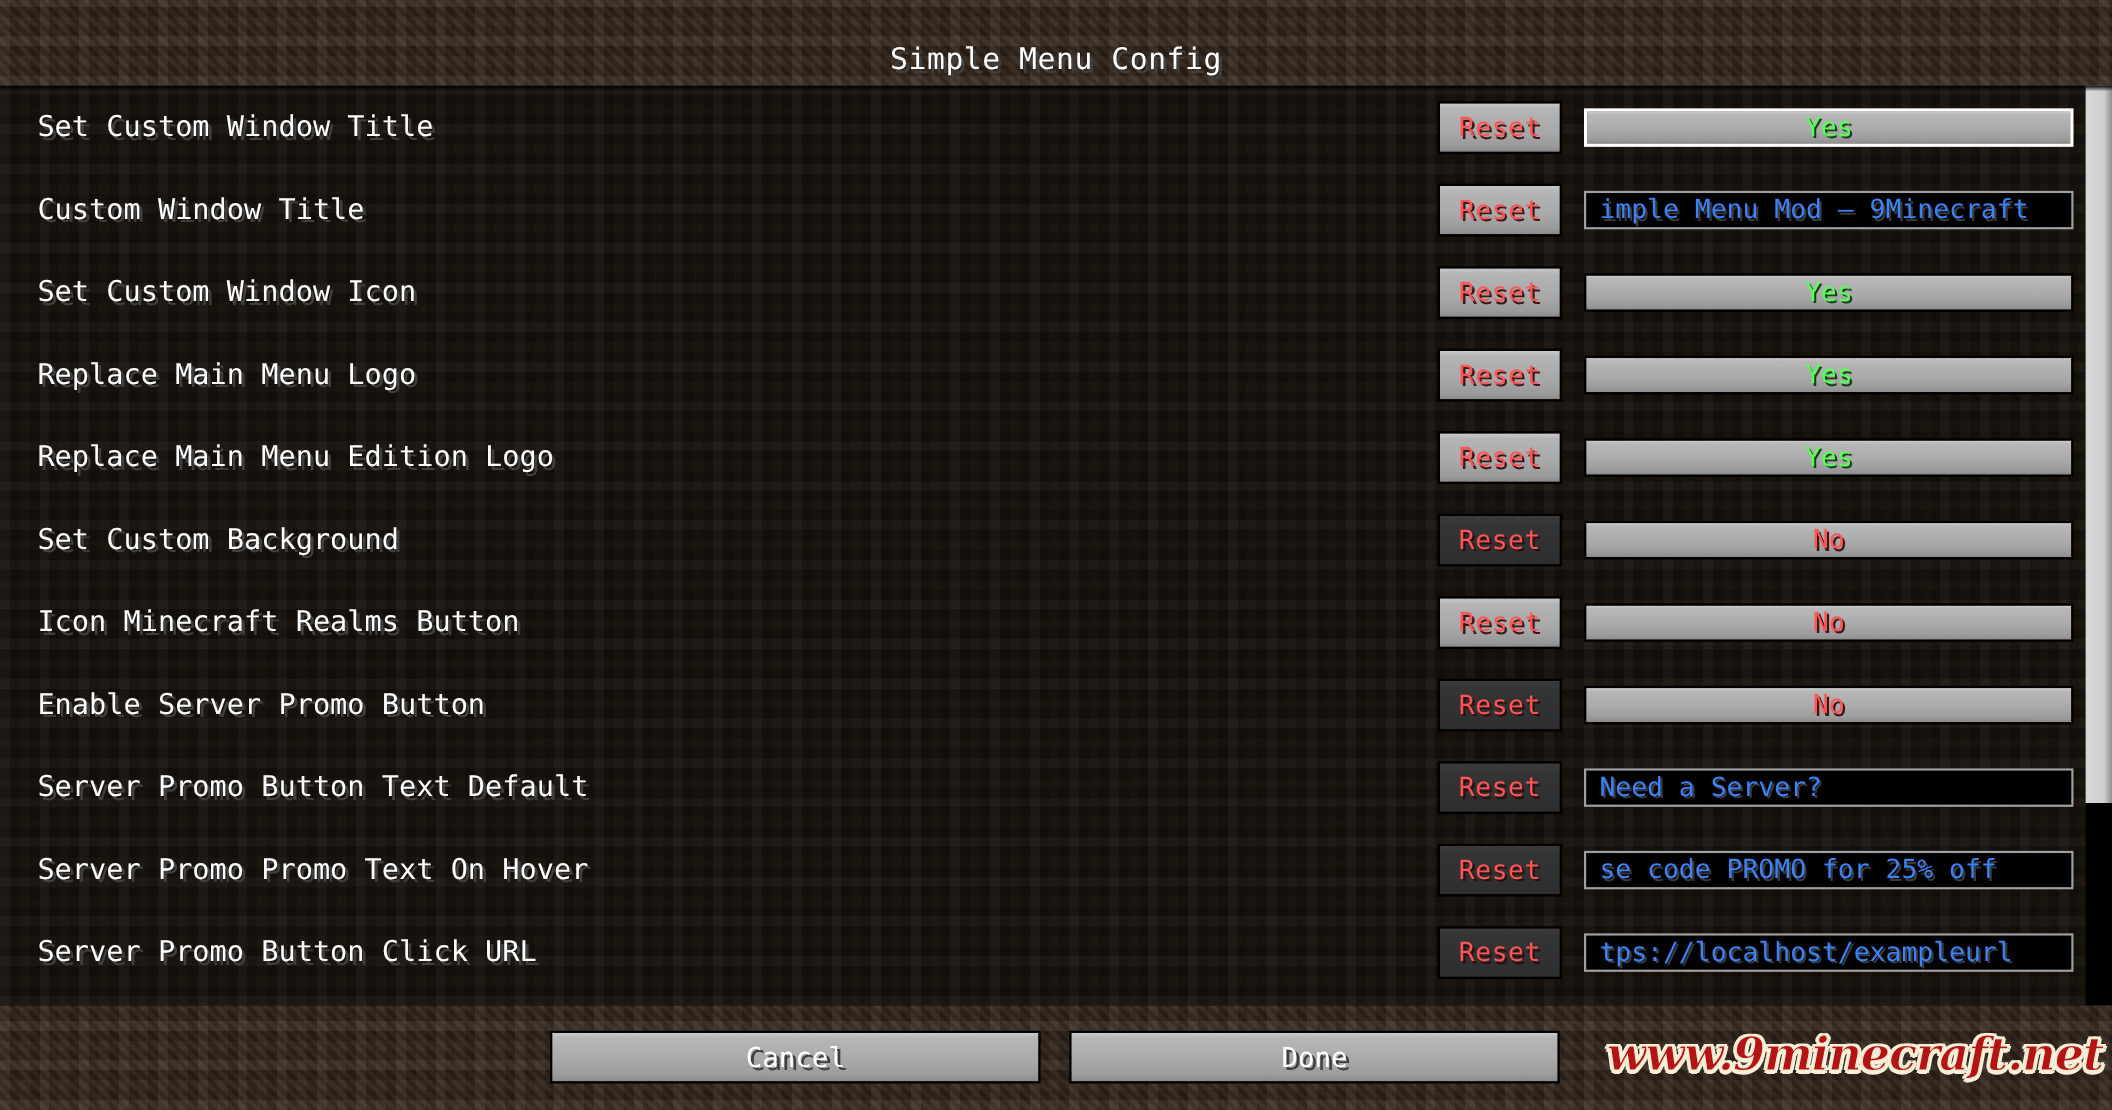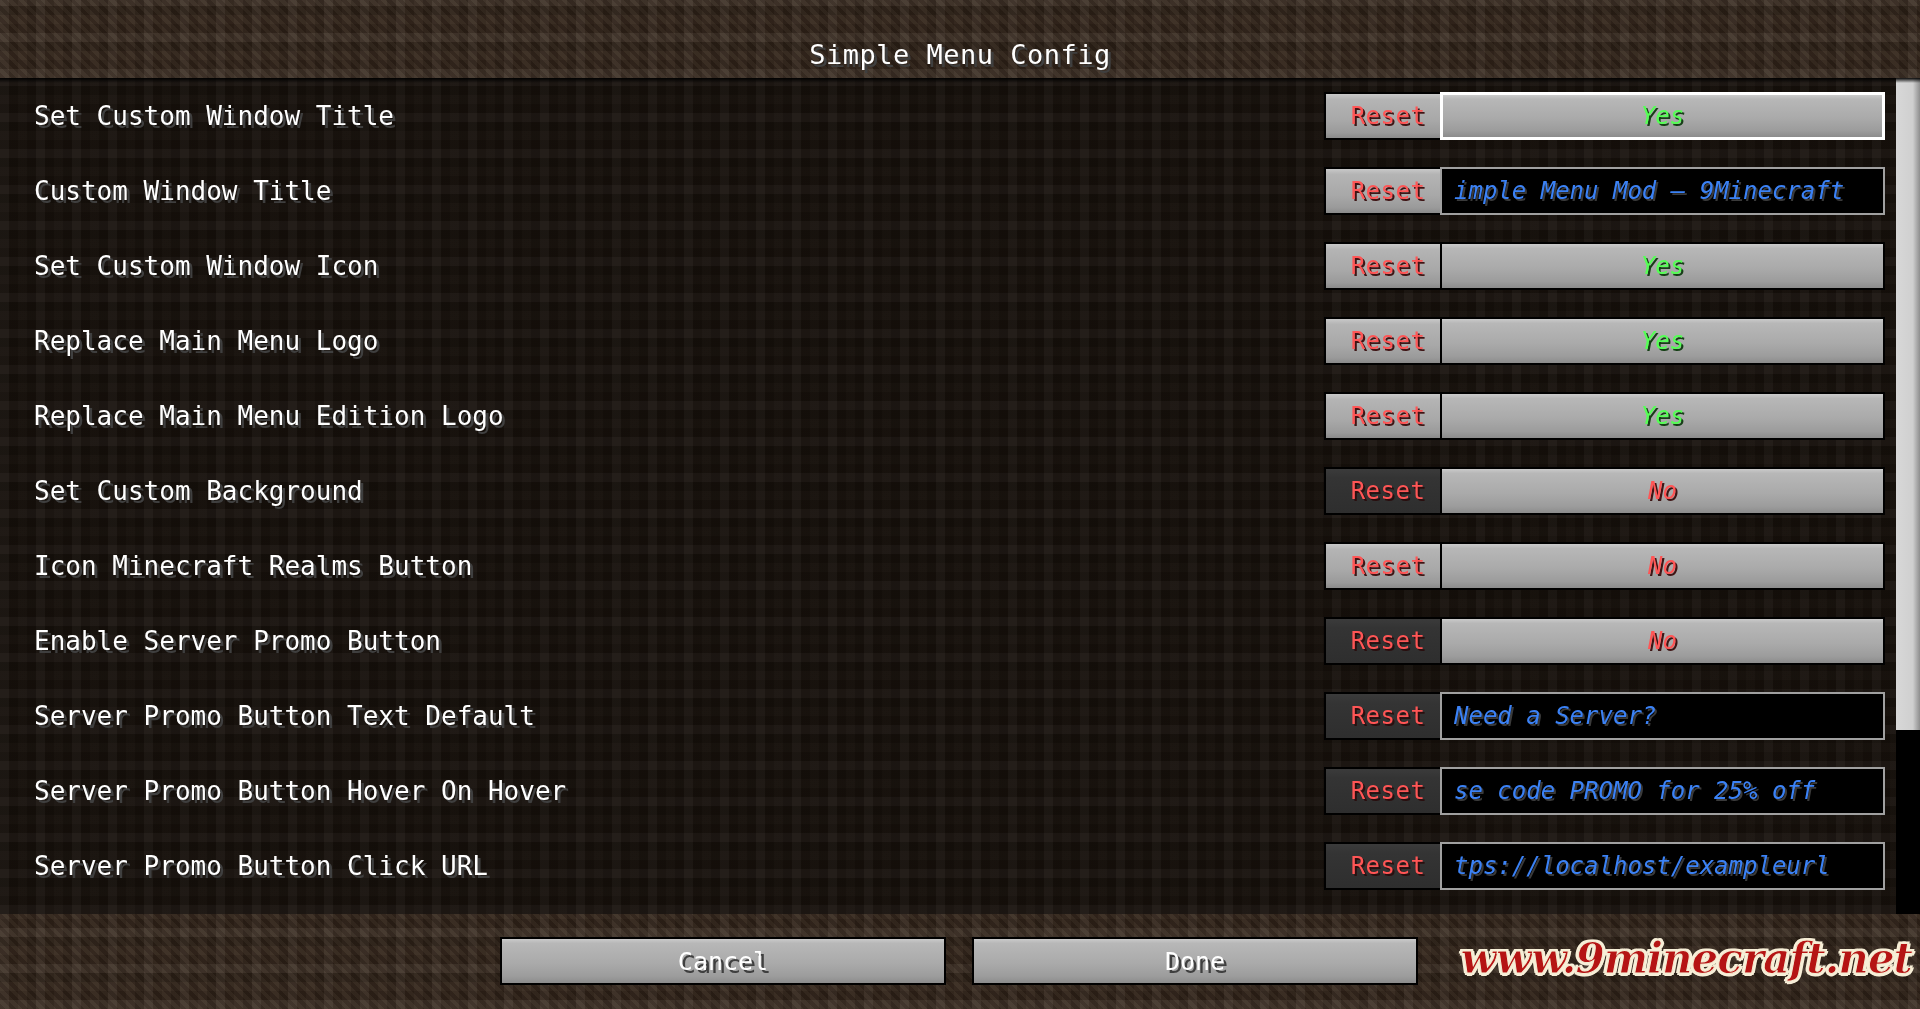--- a/index.html
+++ b/index.html
@@ -64,40 +64,40 @@
   }
   .row-label{
     position:absolute; left:34px; top:50%; transform:translateY(-50%);
     font-size:26px; color:#ffffff; white-space:nowrap;
     text-shadow:3px 3px 0 #3f3f3f;
   }
 
   
   .reset-btn{
     position:absolute; left:1307px; top:50%; transform:translateY(-50%);
-    width:128px; height:48px;
+    width:113px; height:48px;
     display:flex; align-items:center; justify-content:center;
     font-size:24px; letter-spacing:.5px;
     border:2px solid #000;
-    cursor:pointer; user-select:none;margin-left:17px;
+    cursor:pointer; user-select:none;
   }
   .reset-btn.on{
     background:linear-gradient(to bottom,#c8c8c8 0%,#b4b4b4 12%,#a8a8a8 60%,#9a9a9a 88%,#8a8a8a 100%);
     color:#ff5555; text-shadow:2px 2px 0 #3f1515;
   }
   .reset-btn.off{
     background:linear-gradient(to bottom,#3b3b3b 0%,#343434 20%,#2e2e2e 100%);
     color:#ff5555; text-shadow:2px 2px 0 #2a0f0f;
     cursor:default;
   }
 
   
   .value{
     position:absolute; left:1440px; top:50%; transform:translateY(-50%);
-    width:445px; height:48px;font-style:italic;
+    width:445px; height:35px;
   }
   .toggle{
     width:100%; height:100%;
     display:flex; align-items:center; justify-content:center;
     background:linear-gradient(to bottom,#cacaca 0%,#b7b7b7 10%,#aaaaaa 55%,#9c9c9c 85%,#8c8c8c 100%);
     border:2px solid #000;
     font-size:24px; cursor:pointer; user-select:none;
   }
   .toggle.focused{ border:3px solid #ffffff; }
   .toggle .val-yes{ color:#55ff55; text-shadow:2px 2px 0 #153f15; }
@@ -260,21 +260,21 @@
           <div class="reset-btn off">
             <span>Reset</span>
           </div>
           <div class="value">
             <div class="textfield">
               <span class="tf-val">Need a Server?</span>
             </div>
           </div>
         </div>
         <div class="row">
-          <div class="row-label">Server Promo Button Hover On Hover</div>
+          <div class="row-label">Server Promo Promo Text On Hover</div>
           <div class="reset-btn off">
             <span>Reset</span>
           </div>
           <div class="value">
             <div class="textfield">
               <span class="tf-val">se code PROMO for 25% off</span>
             </div>
           </div>
         </div>
         <div class="row">

